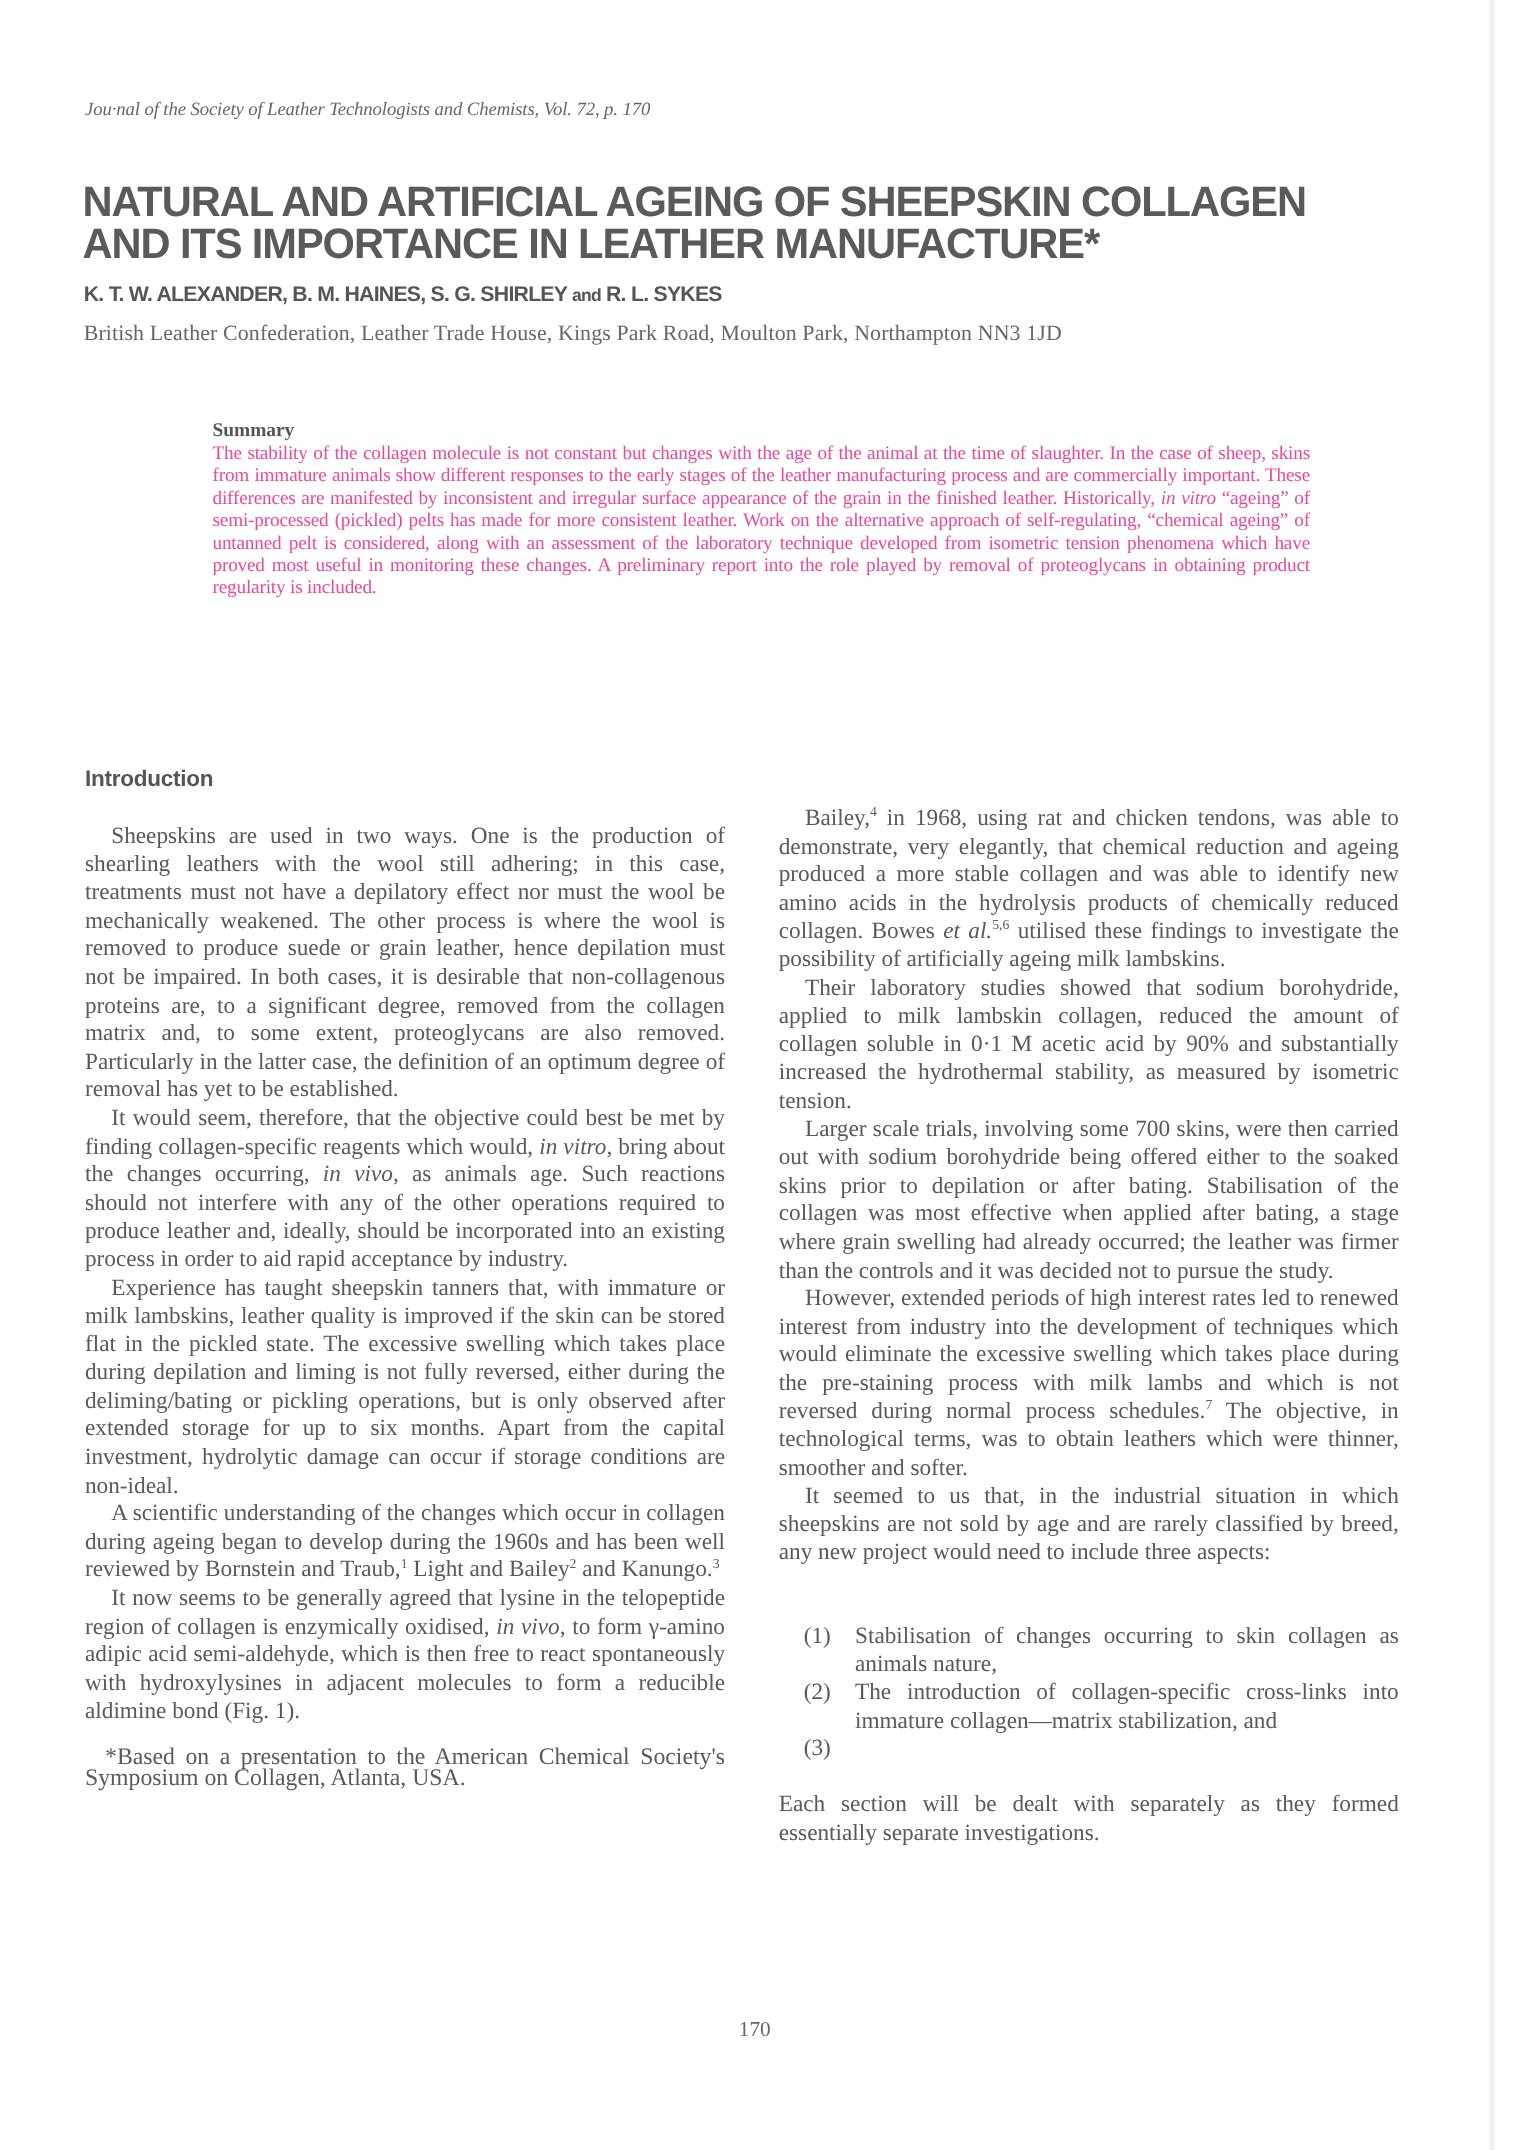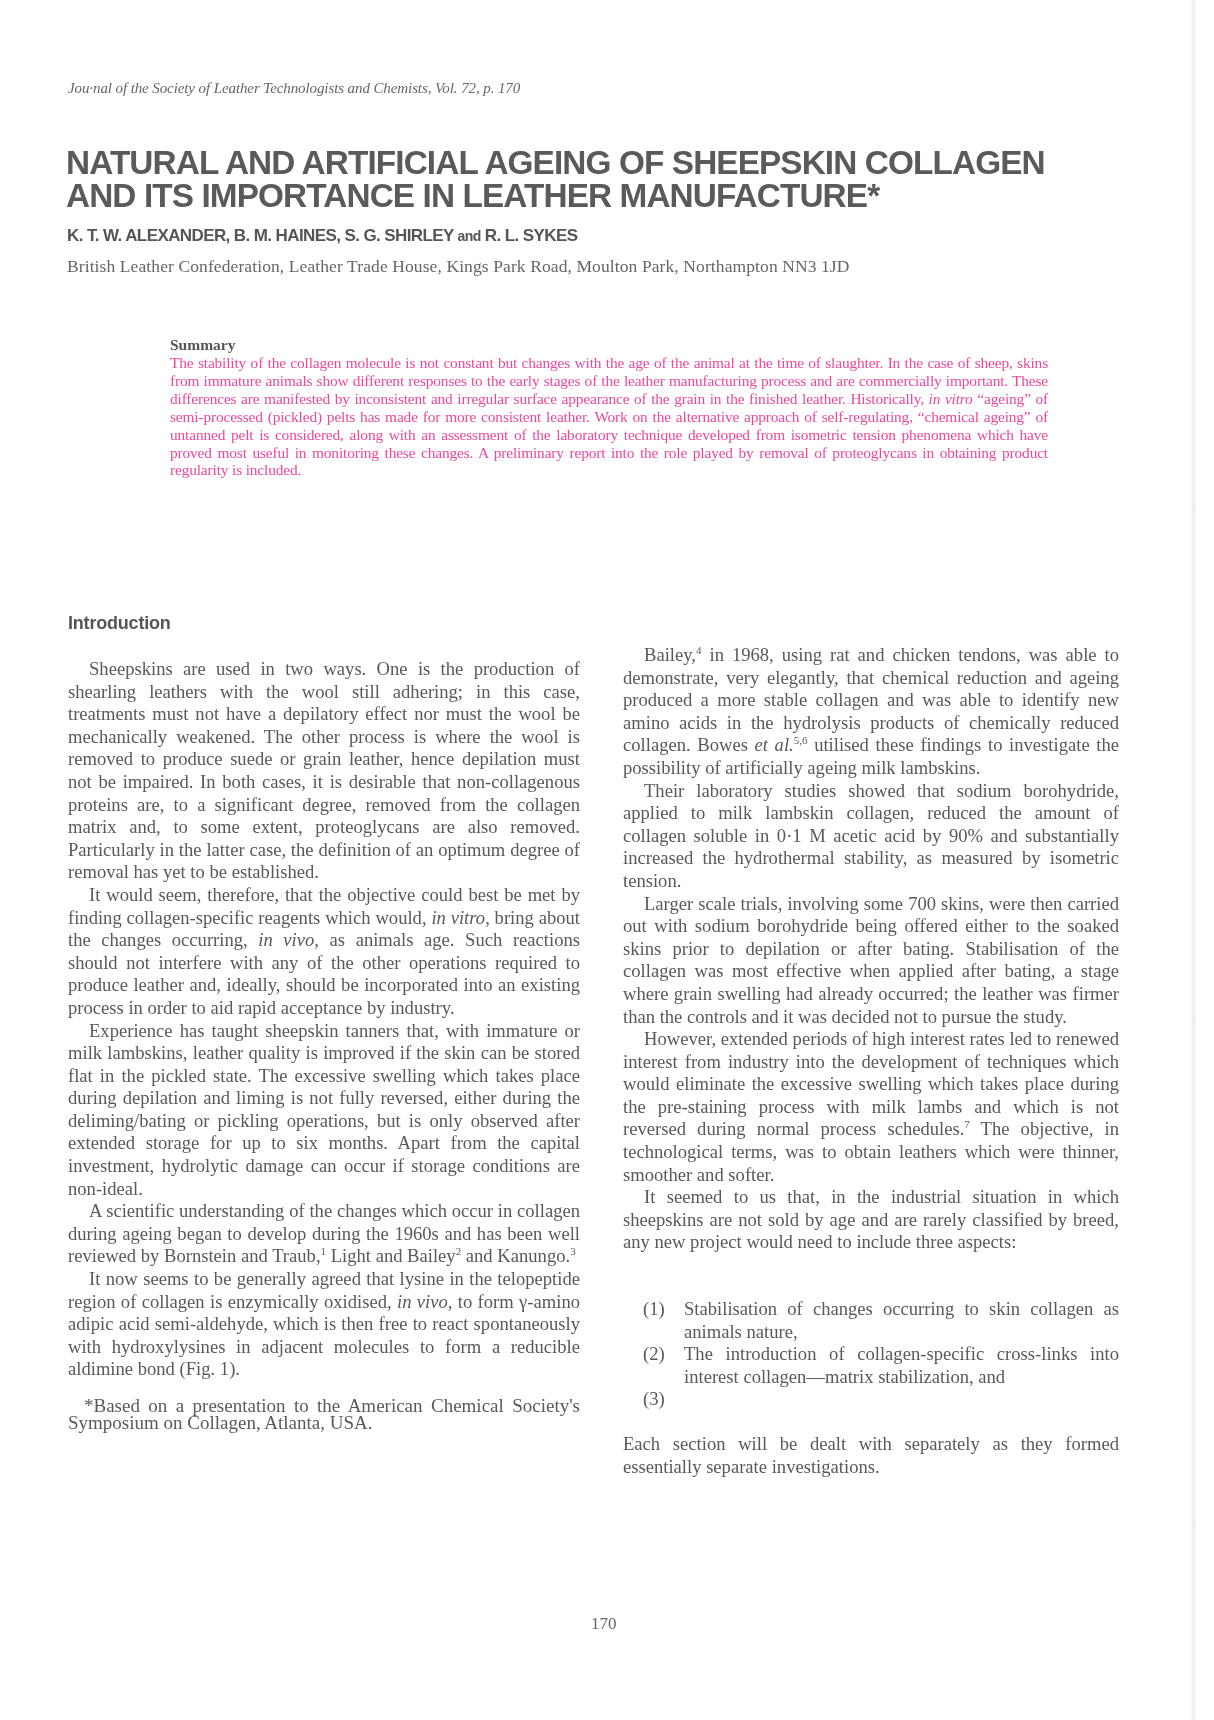--- a/index.html
+++ b/index.html
@@ -114,21 +114,21 @@
   <p class="para"><span>However, extended periods of high interest rates led to renewed interest from industry into the development of techniques which would eliminate the excessive swelling which takes place during the pre-staining process with milk lambs and which is not reversed during normal process schedules.</span><sup>7</sup><span> The objective, in technological terms, was to obtain leathers which were thinner, smoother and softer.</span></p>
   <p class="para">It seemed to us that, in the industrial situation in which sheepskins are not sold by age and are rarely classified by breed, any new project would need to include three aspects:</p>
 
   <div class="list">
     <div class="list-item">
       <span class="list-num">(1)</span>
       <span class="list-text">Stabilisation of changes occurring to skin collagen as animals nature,</span>
     </div>
     <div class="list-item">
       <span class="list-num">(2)</span>
-      <span class="list-text">The introduction of collagen-specific cross-links into interest collagen—matrix stabilization, and</span>
+      <span class="list-text">The introduction of collagen-specific cross-links into immature collagen—matrix stabilization, and</span>
     </div>
     <div class="list-item">
       <span class="list-num">(3)</span>
     </div>
   </div>
 
   <p class="para noindent closing">Each section will be dealt with separately as they formed essentially separate investigations.</p>
 </section>
 
 <div class="page-number">170</div>

